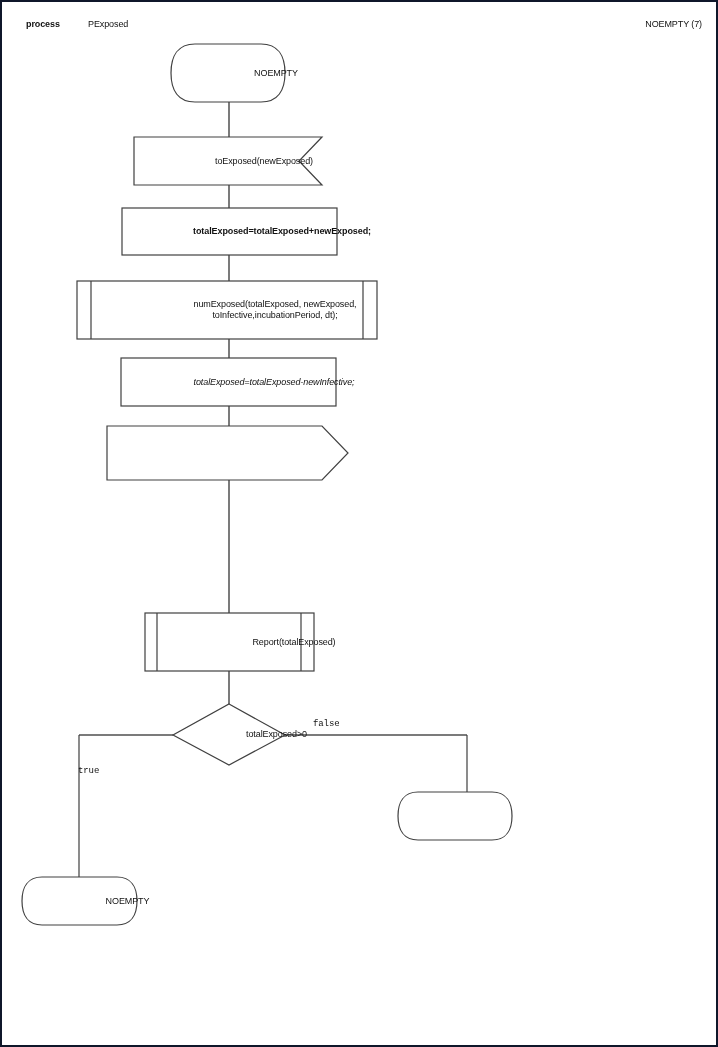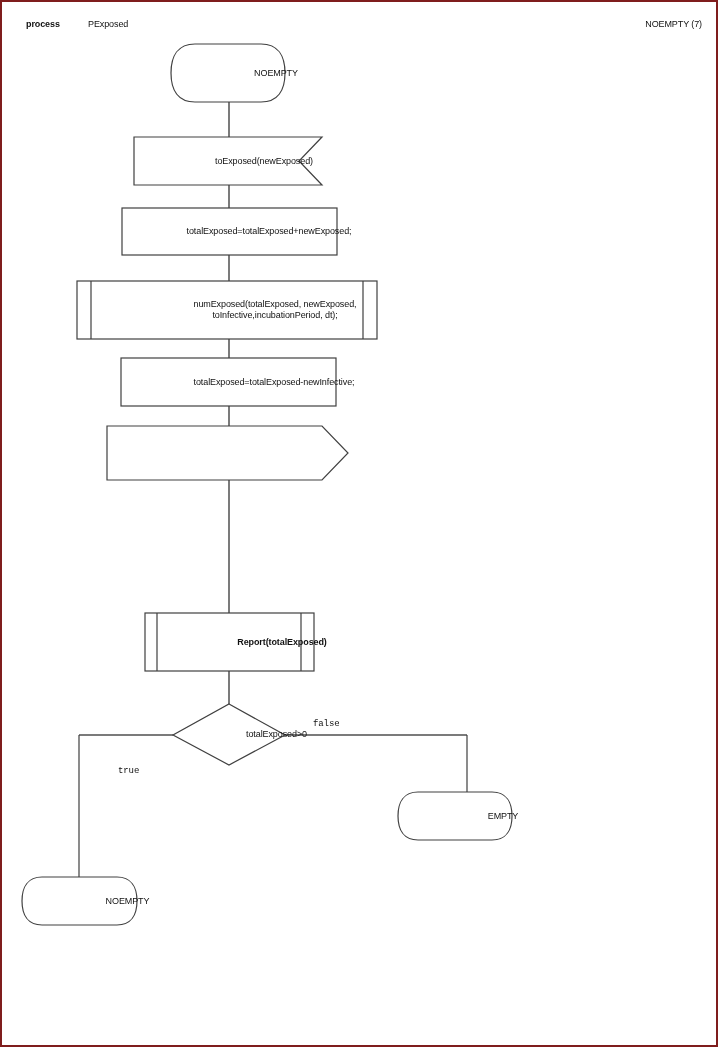--- a/index.html
+++ b/index.html
@@ -1,21 +1,21 @@
 <!DOCTYPE html>
 <html><head>
 <meta charset="utf-8">
 <style>
   * { margin:0; padding:0; box-sizing:border-box; }
   html,body { background:#fff; }
   .page {
     position:relative;
     width:718px; height:1047px;
     background:#ffffff;
-    border:2px solid #7f1d1d;
+    border:2px solid #0f172a;
     font-family:"Liberation Sans", sans-serif;
     color:#111;
     overflow:hidden;
   }
   svg.canvas { position:absolute; left:0; top:0; width:714px; height:1043px; }
   .conn  { stroke:#7b7b7b; stroke-width:2;   fill:none; }
   .conn-thin { stroke:#3f3f3f; stroke-width:1.2; fill:none; }
   .shape { fill:#ffffff; stroke:#404040; stroke-width:1.2; }
   .innerline { stroke:#404040; stroke-width:1.2; fill:none; }
 
@@ -67,26 +67,25 @@
     <path class="shape" d="M105,424 H320 L346,451 L320,478 H105 Z"></path>
     <rect class="shape" x="143" y="611" width="169" height="58"></rect>
     <path class="innerline" d="M155,611 V669 M299,611 V669"></path>
     <path class="shape" d="M227,702 L283,733 L227,763 L171,733 Z"></path>
     <path class="shape" d="M416,790 H490 C504,790 510,800 510,814 C510,828 504,838 490,838 H416 C402,838 396,828 396,814 C396,800 402,790 416,790 Z"></path>
     <path class="shape" d="M40,875 H115 C129,875 135,885 135,899 C135,913 129,923 115,923 H40 C26,923 20,913 20,899 C20,885 26,875 40,875 Z"></path>
   </svg>
 
   <div class="lbl" style="left:169px; top:42px;  width:114px; height:58px;">NOEMPTY</div>
   <div class="lbl" style="left:120px; top:135px; width:188px; height:48px;">toExposed(newExposed)</div>
-  <div class="lbl" style="left:115px; top:206px; width:208px; height:47px;">totalExposed=totalExposed+newExposed;</div>
+  <div class="lbl" style="left:128px; top:206px; width:208px; height:47px;font-weight:bold;">totalExposed=totalExposed+newExposed;</div>
   <div class="lbl col" style="left:89px; top:279px; width:272px; height:58px;">
     <span>numExposed(totalExposed, newExposed,</span>
     <span>toInfective,incubationPeriod, dt);</span>
   </div>
-  <div class="lbl" style="left:119px; top:356px; width:210px; height:48px;">totalExposed=totalExposed-newInfective;</div>
-  <div class="lbl" style="left:148px; top:611px; width:168px; height:58px;font-weight:bold;">Report(totalExposed)</div>
+  <div class="lbl" style="left:119px; top:356px; width:210px; height:48px;font-style:italic;">totalExposed=totalExposed-newInfective;</div>
+  <div class="lbl" style="left:160px; top:611px; width:168px; height:58px;">Report(totalExposed)</div>
   <div class="lbl" style="left:170px; top:702px; width:113px; height:61px;">totalExposed&gt;0</div>
   <div class="branch-lbl" style="left:311px; top:717px;">false</div>
-  <div class="branch-lbl" style="left:92px;  top:764px;padding-left:24px;">true</div>
-  <div class="lbl" style="left:396px; top:790px; width:114px; height:48px;">EMPTY</div>
+  <div class="branch-lbl" style="left:76px;  top:764px;">true</div>
   <div class="lbl" style="left:20px;  top:875px; width:115px; height:48px;">NOEMPTY</div>
 
 </div>
 
 </body></html>

